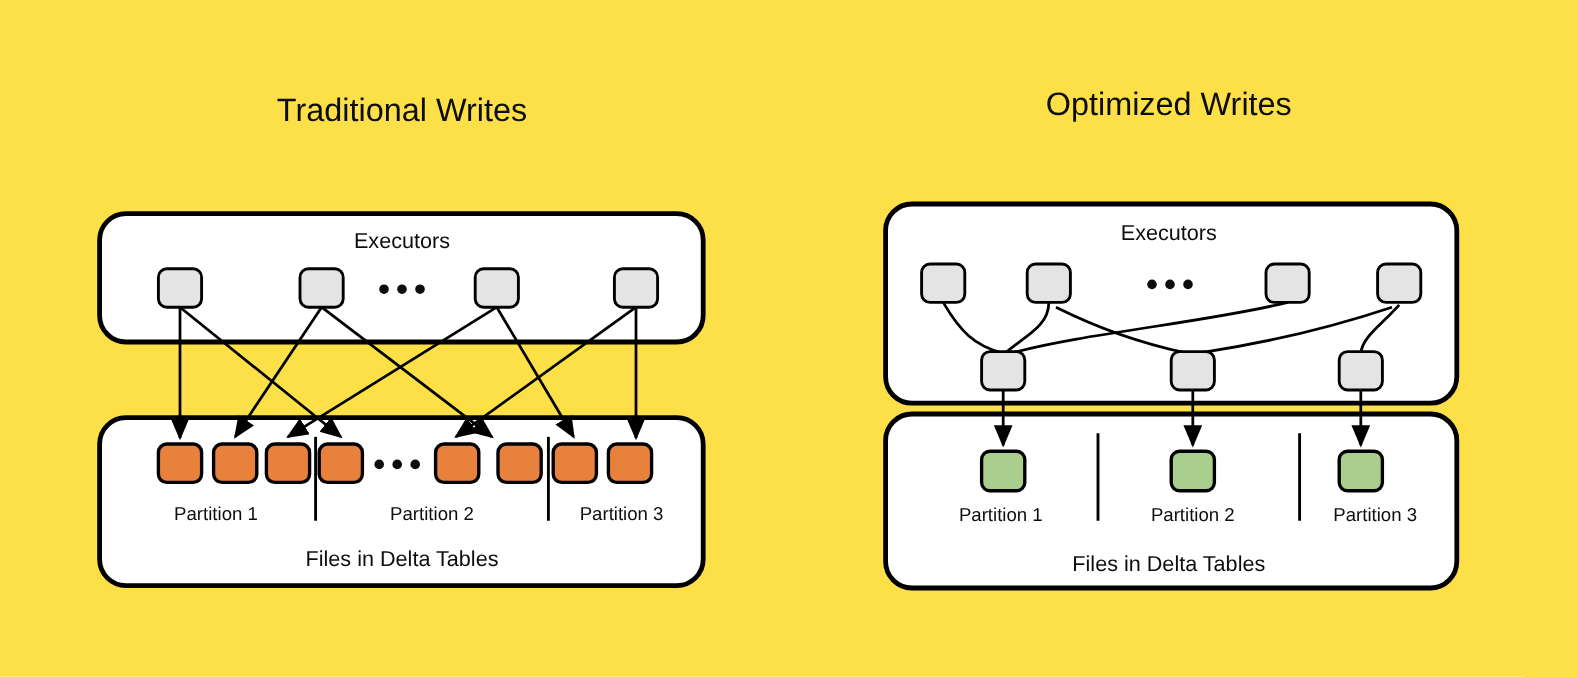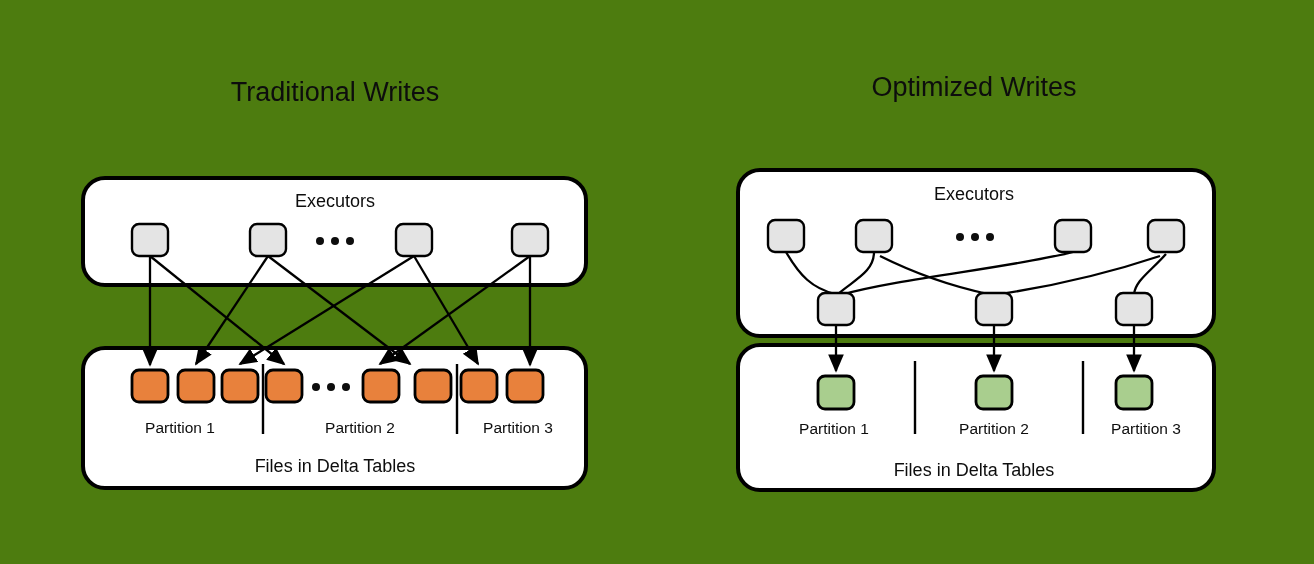--- a/index.html
+++ b/index.html
@@ -10,21 +10,21 @@
   body {
     width: 1314px;
     height: 564px;
     font-family: "Liberation Sans", sans-serif;
     overflow: hidden;
   }
   #canvas {
     position: relative;
     width: 1314px;
     height: 564px;
-    background: #4d7c0f;
+    background: #fde047;
   }
   svg.diagram {
     position: absolute;
     top: 0;
     left: 0;
     width: 1314px;
     height: 564px;
   }
   .panel-title {
     font-size: 27px;

